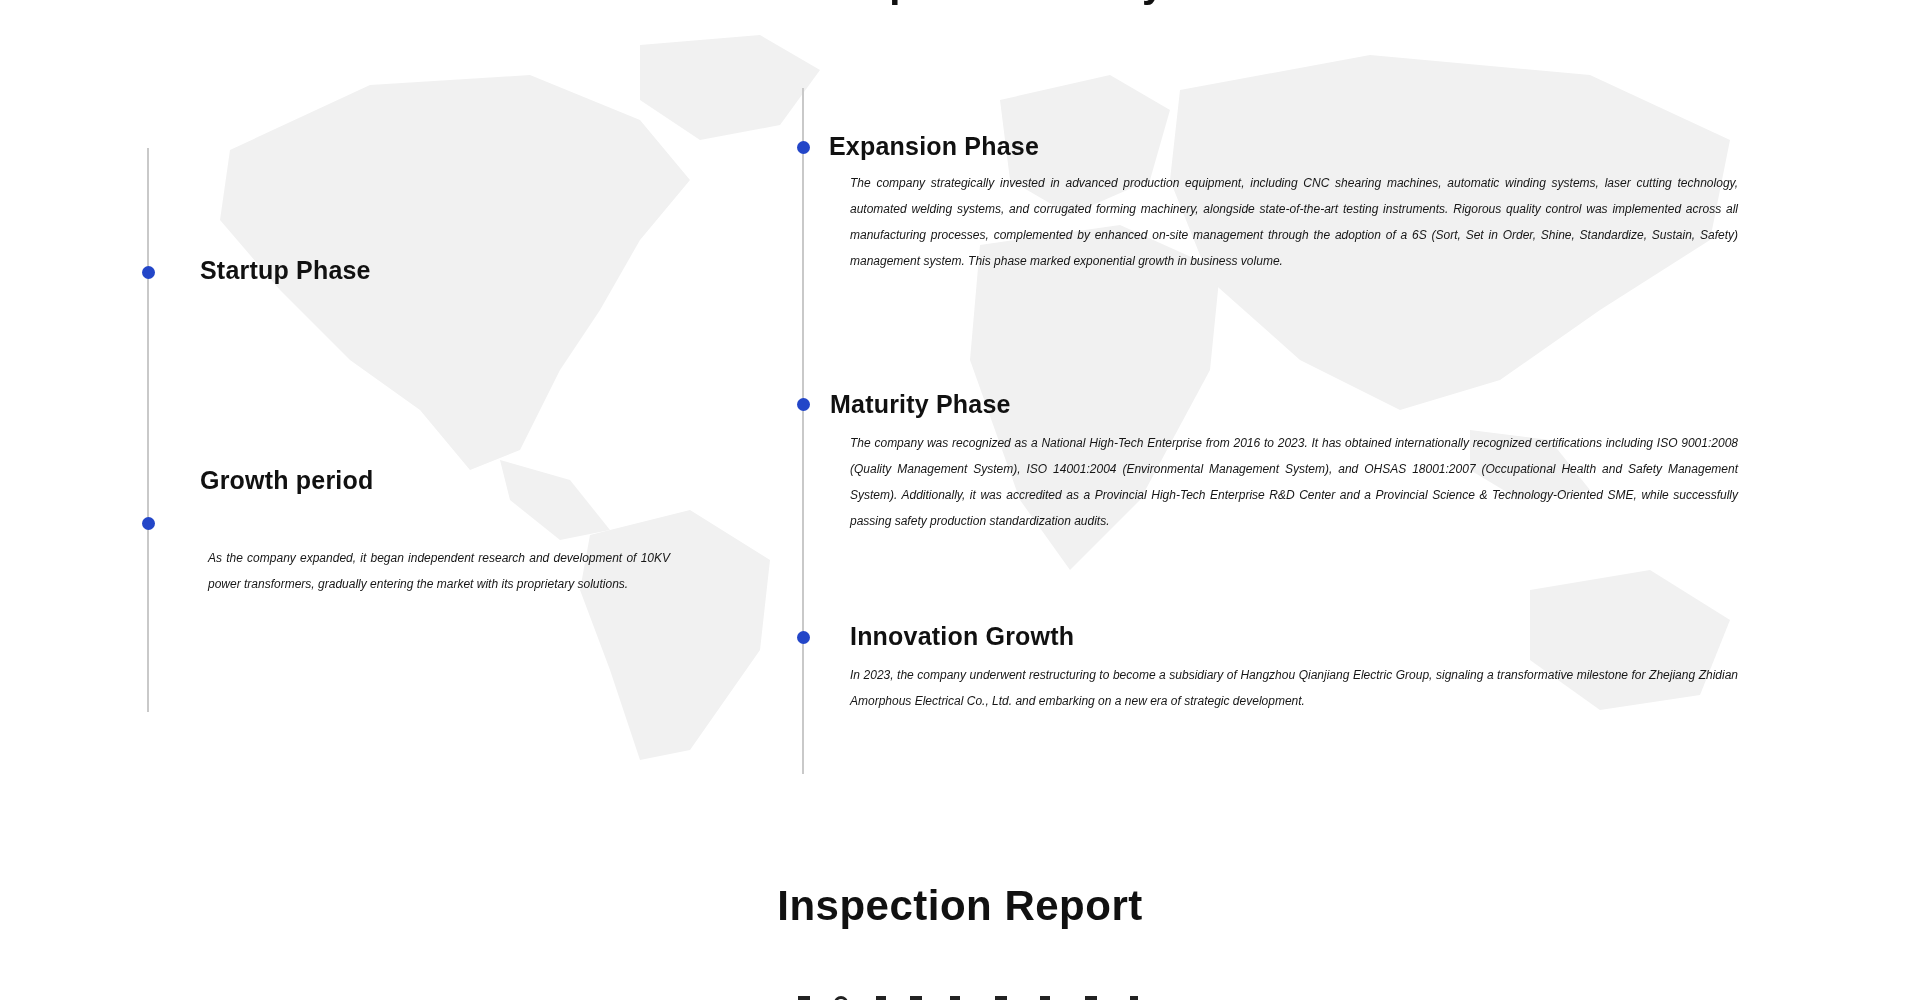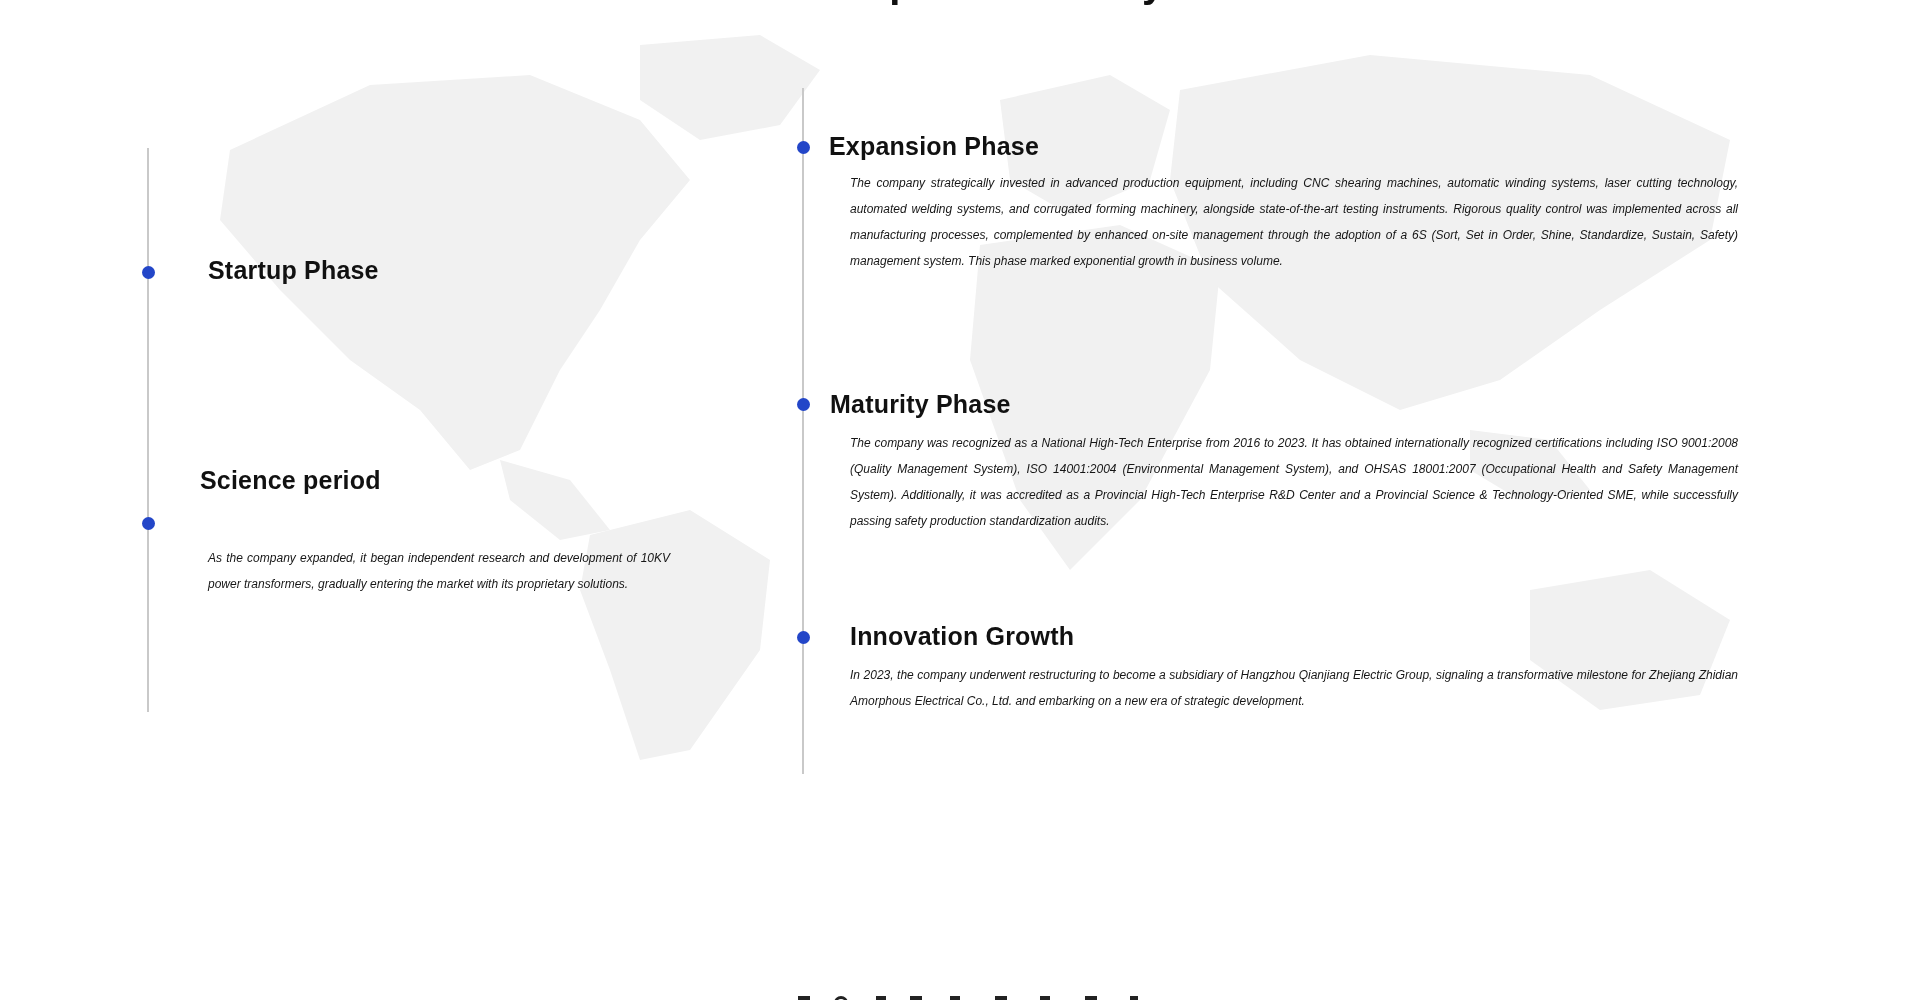--- a/index.html
+++ b/index.html
@@ -103,40 +103,41 @@
     </g>
   </svg>
 
   <div class="top-title">Development History</div>
 
   <div class="tl-line" id="line-left"></div>
 
   <span class="tl-dot" style="left:142px;top:266px;"></span>
   <span class="tl-dot" style="left:142px;top:517px;"></span>
 
-  <div class="phase-title" style="left:208px;top:256px;">Startup Phase</div>
+  <div class="phase-title" style="left:200px;top:256px;">Startup Phase</div>
 
-  <div class="phase-title" style="left:200px;top:466px;">Science period</div>
+  <div class="phase-title" style="left:200px;top:466px;">Growth period</div>
   <div class="phase-body w-left" style="left:208px;top:507px;margin-top:38px;">As the company expanded, it began independent research and development of 10KV power transformers, gradually entering the market with its proprietary solutions.</div>
 
   <div class="tl-line" id="line-right"></div>
 
   <span class="tl-dot" style="left:797px;top:141px;"></span>
   <span class="tl-dot" style="left:797px;top:398px;"></span>
   <span class="tl-dot" style="left:797px;top:631px;"></span>
 
   <div class="phase-title" style="left:829px;top:132px;">Expansion Phase</div>
   <div class="phase-body w-right" style="left:850px;top:170px;">The company strategically invested in advanced production equipment, including CNC shearing machines, automatic winding systems, laser cutting technology, automated welding systems, and corrugated forming machinery, alongside state-of-the-art testing instruments. Rigorous quality control was implemented across all manufacturing processes, complemented by enhanced on-site management through the adoption of a 6S (Sort, Set in Order, Shine, Standardize, Sustain, Safety) management system. This phase marked exponential growth in business volume.</div>
 
   <div class="phase-title" style="left:830px;top:390px;text-align:right;">Maturity Phase</div>
   <div class="phase-body w-right" style="left:850px;top:430px;">The company was recognized as a National High-Tech Enterprise from 2016 to 2023. It has obtained internationally recognized certifications including ISO 9001:2008 (Quality Management System), ISO 14001:2004 (Environmental Management System), and OHSAS 18001:2007 (Occupational Health and Safety Management System). Additionally, it was accredited as a Provincial High-Tech Enterprise R&amp;D Center and a Provincial Science &amp; Technology-Oriented SME, while successfully passing safety production standardization audits.</div>
 
   <div class="phase-title" style="left:850px;top:622px;">Innovation Growth</div>
   <div class="phase-body w-right" style="left:850px;top:662px;">In 2023, the company underwent restructuring to become a subsidiary of Hangzhou Qianjiang Electric Group, signaling a transformative milestone for Zhejiang Zhidian Amorphous Electrical Co., Ltd. and embarking on a new era of strategic development.</div>
 
+  <div class="insp-title">Inspection Report</div>
 
   <div class="clipped-strip">
     <span class="cg1"></span>
       <span class="cg2"></span>
       <span class="cg3"></span>
     <span class="cg4"></span>
       <span class="cg5"></span>
       <span class="cg6"></span>
     <span class="cg7"></span>
       <span class="cg8"></span>

